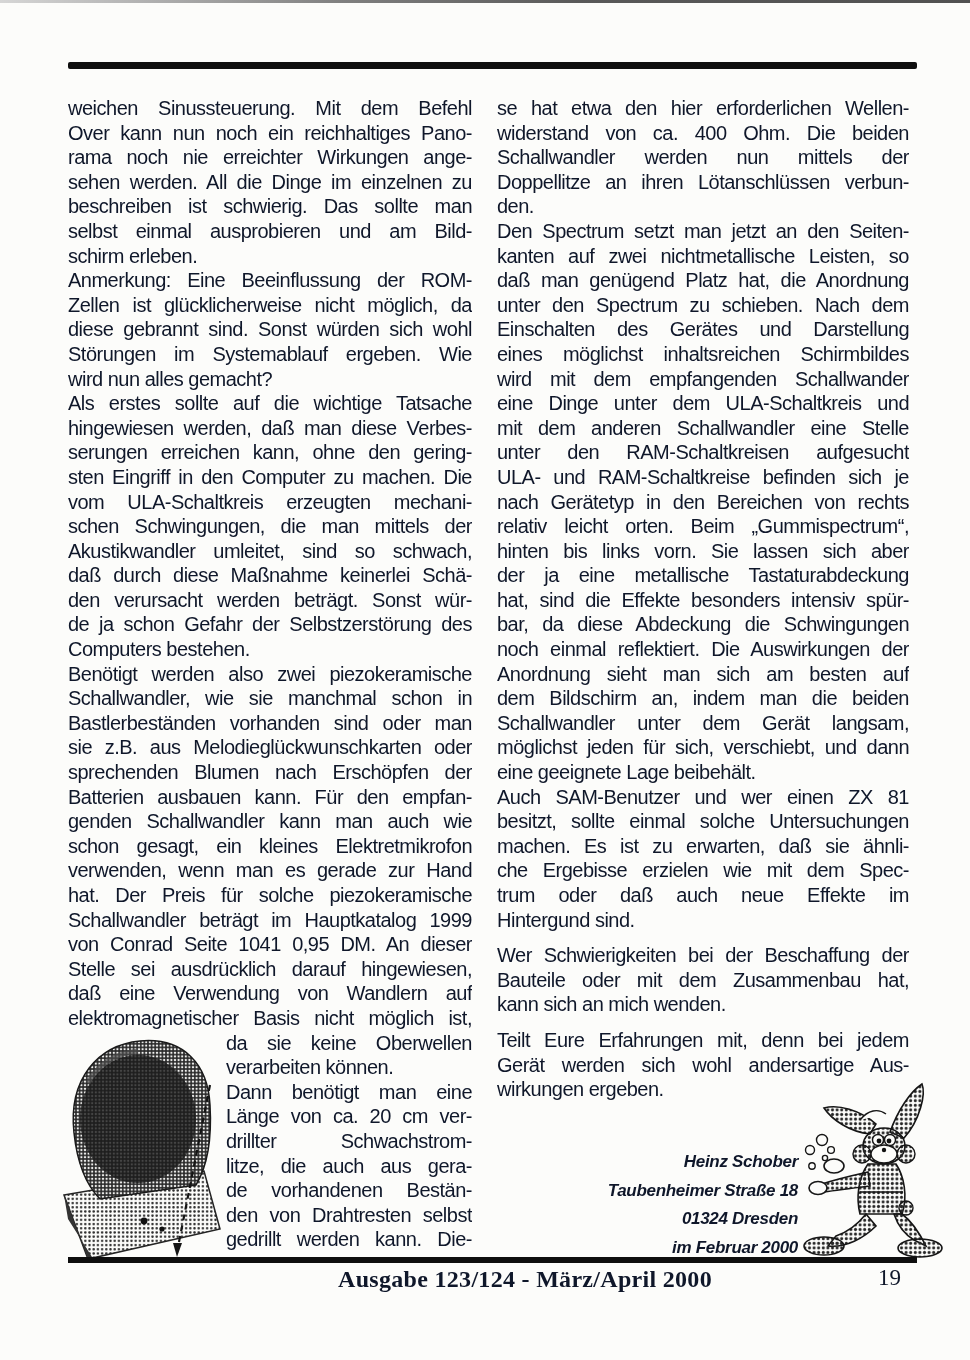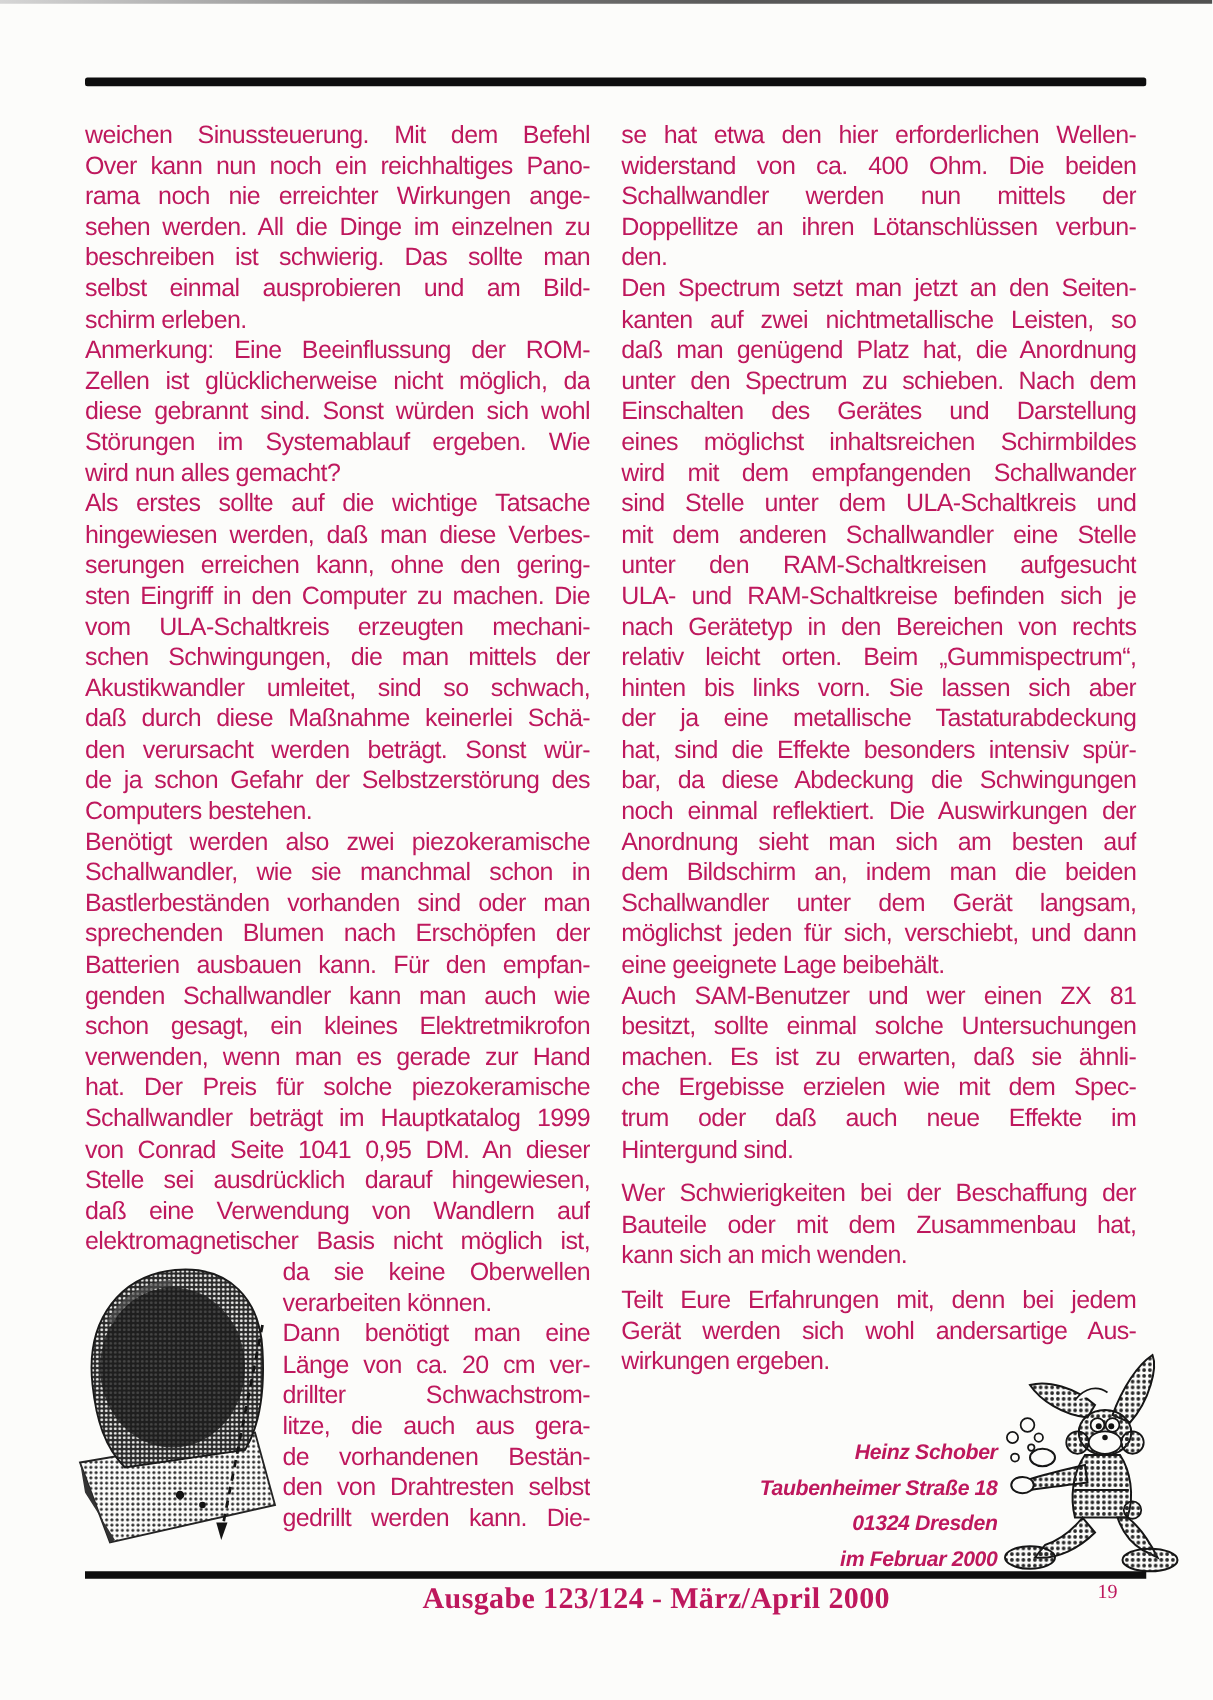--- a/index.html
+++ b/index.html
@@ -1,18 +1,18 @@
 <!DOCTYPE html>
 <html lang="de"><head>
 <meta charset="utf-8">
 <style>
   html,body { margin:0; padding:0; }
   .page {
     position:relative; width:970px; height:1360px;
-    background:#fcfcfa; color:#be185d; overflow:hidden;
+    background:#fcfcfa; color:#0f172a; overflow:hidden;
     font-family:"Liberation Sans", sans-serif;
   }
   .top-edge {
     position:absolute; top:0; left:0; width:970px; height:3px;
     background:linear-gradient(to right,#cfcfcf,#6a6a6a 35%,#3c3c3c 60%,#333);
     opacity:.85;
   }
   .rule-top {
     position:absolute; left:68px; top:62px; width:849px; height:7px;
     background:#0e0e0e; border-radius:2px;
@@ -41,21 +41,21 @@
   }
   .rabbit-box { position:absolute; left:798px; top:1080px; width:155px; height:182px; }
   .footer-issue {
     position:absolute; top:1266px; left:0; width:970px; text-align:center;
     font-family:"Liberation Serif", serif; font-weight:bold; font-size:24px;
     letter-spacing:0.3px;
     padding-left:40px;
   }
   .page-number {
     position:absolute; top:1265px; left:878px;
-    font-family:"Liberation Serif", serif; font-size:16px;
+    font-family:"Liberation Serif", serif; font-size:23px;
   }
 </style>
 </head>
 <body>
 
 <div class="page">
 
   <div class="top-edge"></div>
   <div class="rule-top"></div>
 
@@ -80,20 +80,21 @@
         <div class="ln">vom ULA-Schaltkreis erzeugten mechani-</div>
         <div class="ln">schen Schwingungen, die man mittels der</div>
         <div class="ln">Akustikwandler umleitet, sind so schwach,</div>
         <div class="ln">daß durch diese Maßnahme keinerlei Schä-</div>
         <div class="ln">den verursacht werden beträgt. Sonst wür-</div>
         <div class="ln">de ja schon Gefahr der Selbstzerstörung des</div>
         <div class="ln pend">Computers bestehen.</div>
         <div class="ln">Benötigt werden also zwei piezokeramische</div>
         <div class="ln">Schallwandler, wie sie manchmal schon in</div>
         <div class="ln">Bastlerbeständen vorhanden sind oder man</div>
+        <div class="ln">sie z.B. aus Melodieglückwunschkarten oder</div>
         <div class="ln">sprechenden Blumen nach Erschöpfen der</div>
         <div class="ln">Batterien ausbauen kann. Für den empfan-</div>
         <div class="ln">genden Schallwandler kann man auch wie</div>
         <div class="ln">schon gesagt, ein kleines Elektretmikrofon</div>
         <div class="ln">verwenden, wenn man es gerade zur Hand</div>
         <div class="ln">hat. Der Preis für solche piezokeramische</div>
         <div class="ln">Schallwandler beträgt im Hauptkatalog 1999</div>
         <div class="ln">von Conrad Seite 1041 0,95 DM. An dieser</div>
         <div class="ln">Stelle sei ausdrücklich darauf hingewiesen,</div>
         <div class="ln">daß eine Verwendung von Wandlern auf</div>
@@ -147,21 +148,21 @@
         <div class="ln">Schallwandler werden nun mittels der</div>
         <div class="ln">Doppellitze an ihren Lötanschlüssen verbun-</div>
         <div class="ln pend">den.</div>
         <div class="ln">Den Spectrum setzt man jetzt an den Seiten-</div>
         <div class="ln">kanten auf zwei nichtmetallische Leisten, so</div>
         <div class="ln">daß man genügend Platz hat, die Anordnung</div>
         <div class="ln">unter den Spectrum zu schieben. Nach dem</div>
         <div class="ln">Einschalten des Gerätes und Darstellung</div>
         <div class="ln">eines möglichst inhaltsreichen Schirmbildes</div>
         <div class="ln">wird mit dem empfangenden Schallwander</div>
-        <div class="ln">sind Stelle unter dem ULA-Schaltkreis und</div>
+        <div class="ln">eine Dinge unter dem ULA-Schaltkreis und</div>
         <div class="ln">mit dem anderen Schallwandler eine Stelle</div>
         <div class="ln">unter den RAM-Schaltkreisen aufgesucht</div>
         <div class="ln">ULA- und RAM-Schaltkreise befinden sich je</div>
         <div class="ln">nach Gerätetyp in den Bereichen von rechts</div>
         <div class="ln">relativ leicht orten. Beim „Gummispectrum“,</div>
         <div class="ln">hinten bis links vorn. Sie lassen sich aber</div>
         <div class="ln">der ja eine metallische Tastaturabdeckung</div>
         <div class="ln">hat, sind die Effekte besonders intensiv spür-</div>
         <div class="ln">bar, da diese Abdeckung die Schwingungen</div>
         <div class="ln">noch einmal reflektiert. Die Auswirkungen der</div>

